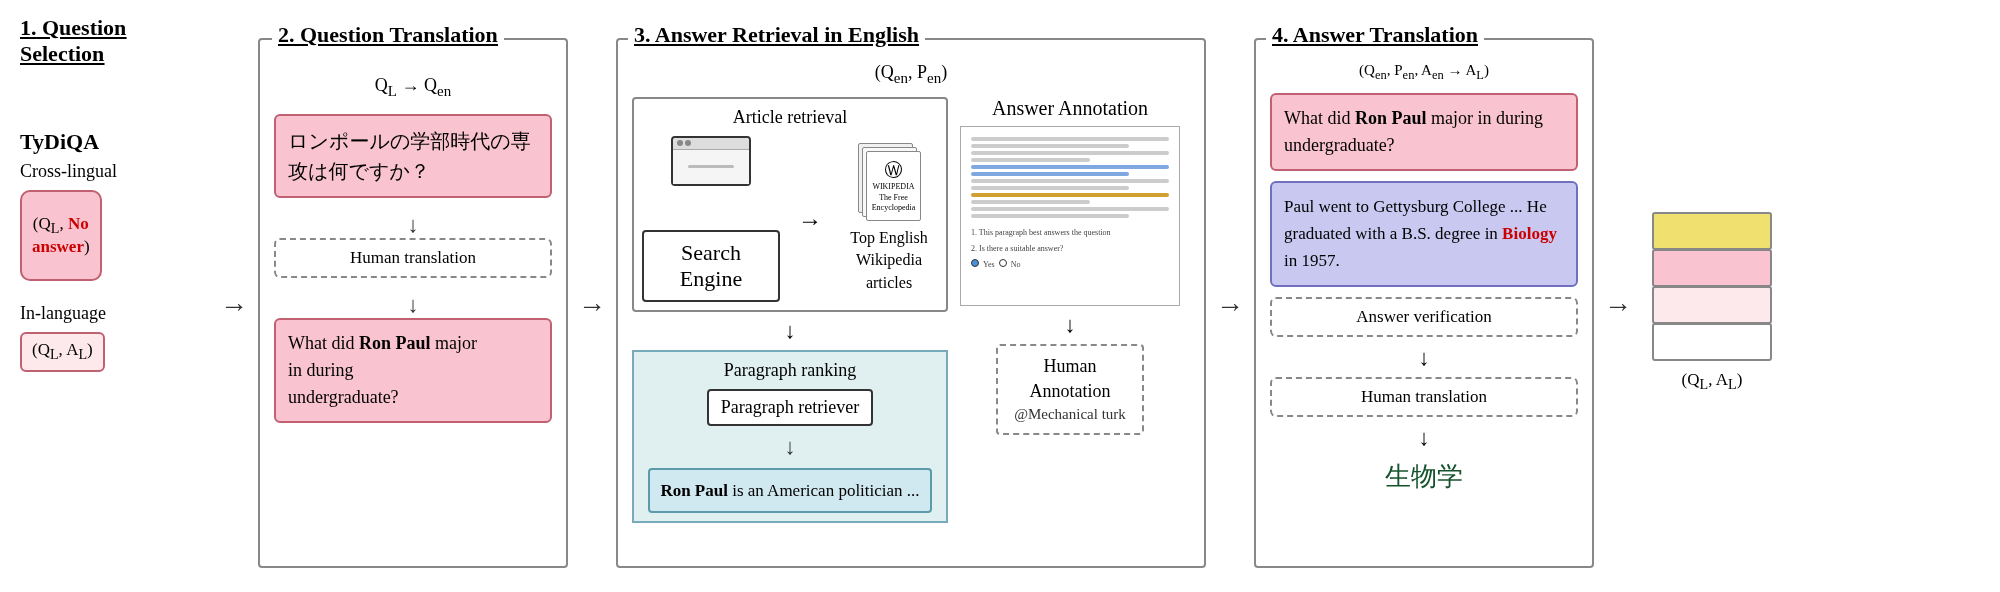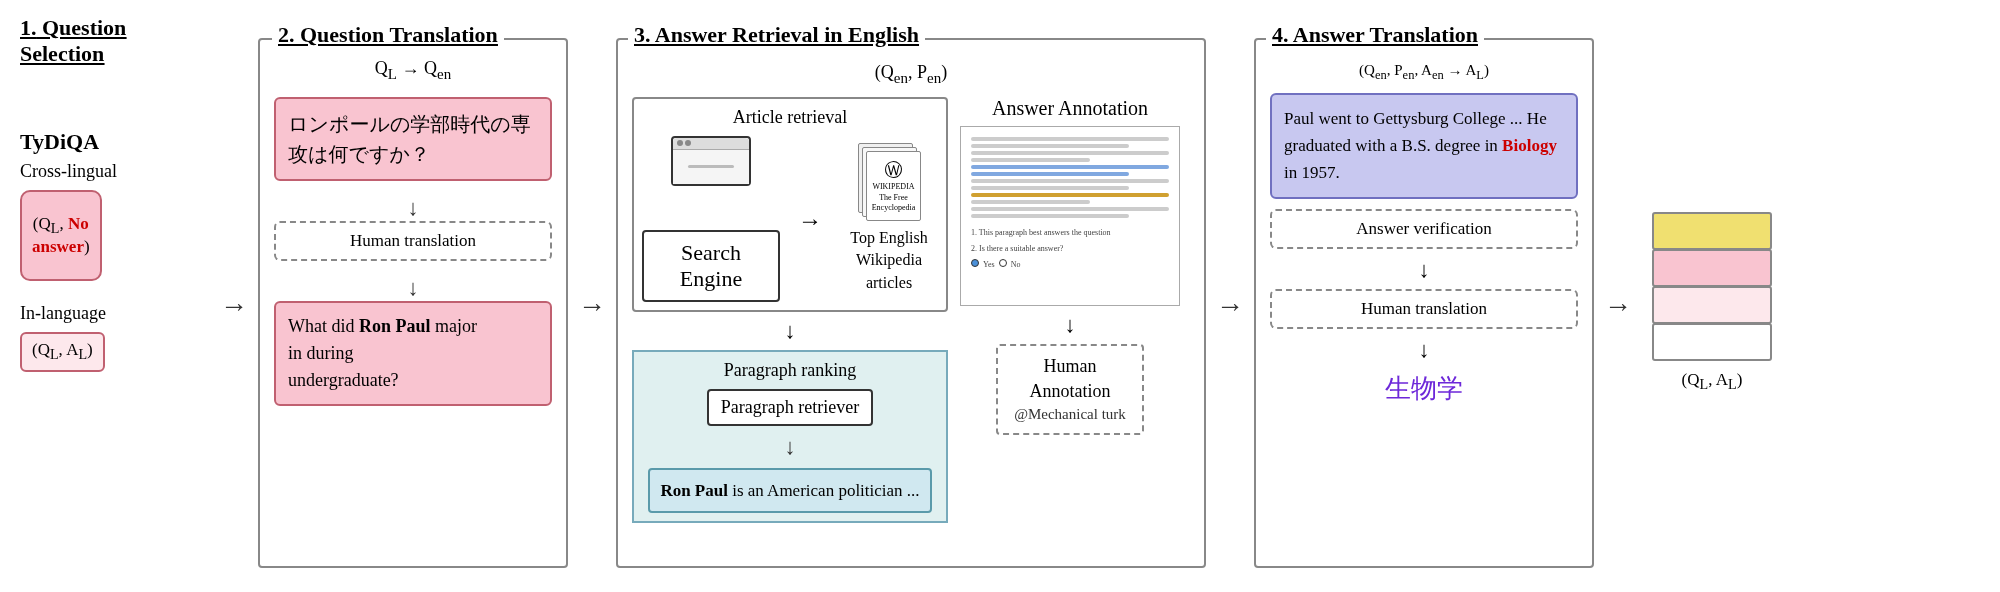--- a/index.html
+++ b/index.html
@@ -94,21 +94,21 @@
       background: #fff;
       padding: 0 6px;
       font-size: 22px;
       font-weight: bold;
       text-decoration: underline;
     }
     .formula {
       font-size: 18px;
       text-align: center;
       margin-bottom: 14px;
-      margin-top: 4px;
+      margin-top: 21px;
     }
     .box-pink-large {
       background: #f9c4d0;
       border: 2px solid #c06070;
       border-radius: 6px;
       padding: 10px 12px;
       font-size: 20px;
       margin-bottom: 14px;
       line-height: 1.5;
     }
@@ -359,21 +359,21 @@
     .dashed-box-section4 {
       border: 2px dashed #888;
       border-radius: 6px;
       padding: 8px 10px;
       font-size: 17px;
       text-align: center;
       margin-bottom: 8px;
     }
 
     .japanese-answer {
-      color: #6d28d9;
+      color: #14532d;
       font-size: 26px;
       text-align: center;
       margin-top: 8px;
     }
 
     
     .section5 {
       width: 160px;
       flex-shrink: 0;
       display: flex;
@@ -646,20 +646,23 @@
   </div>
 
   <div class="section4">
     <div class="section4-heading">
       <b><u>4. Answer Translation</u></b>
     </div>
     <div class="section4-formula">
       (Q<sub>en</sub>, P<sub>en</sub>, A<sub>en</sub> → A<sub>L</sub>)
     </div>
 
+    <div class="question-box">
+      What did <span class="bold">Ron Paul</span> major in during undergraduate?
+    </div>
 
     <div class="answer-box">
       Paul went to Gettysburg College ... He graduated with a B.S. degree in <span class="bold-red">Biology</span> in 1957.
     </div>
 
     <div class="dashed-box-section4">Answer verification</div>
 
     <div style="font-size:22px;text-align:center;margin-bottom:6px;">↓</div>
 
     <div class="dashed-box-section4">Human translation</div>

